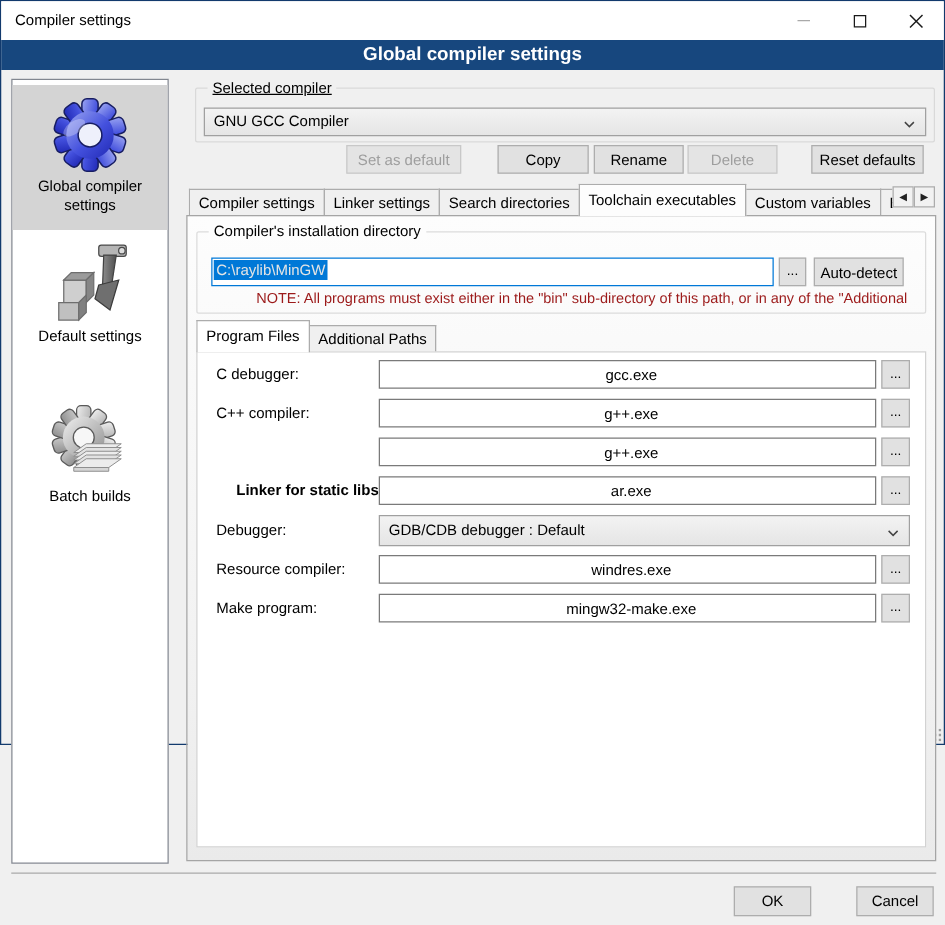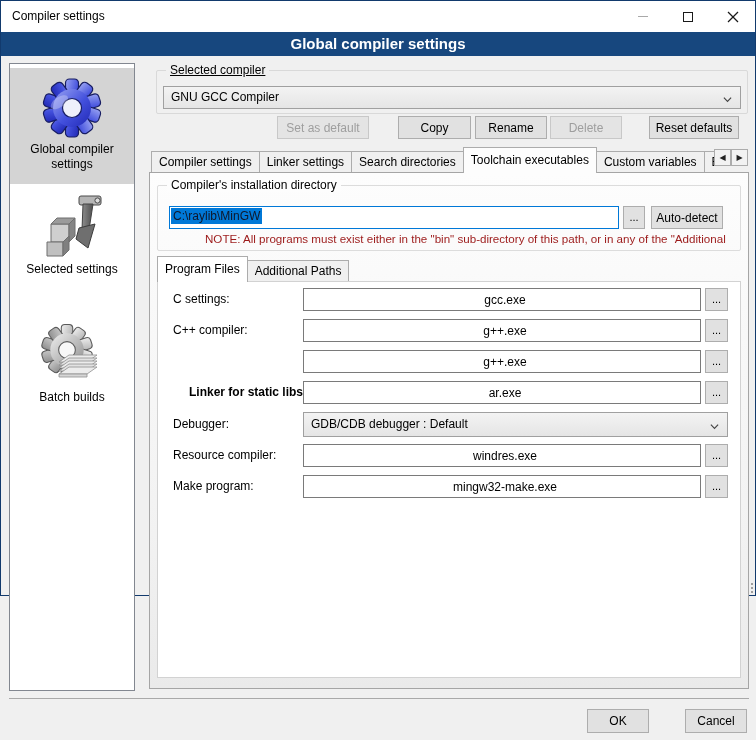--- a/index.html
+++ b/index.html
@@ -61,21 +61,21 @@
   .tab.truncated { max-width:33px; overflow:hidden; }
   .tab-arrow { width:17px; height:17px; border:1px solid #acacac; background:#f2f2f2;
                display:flex; align-items:center; justify-content:center; font-size:8px; color:#222; }
 
   
   .page-outer { background:linear-gradient(#fdfdfd, #f2f2f2 70%, #eaeaea); border:1px solid #a5a5a5; z-index:1; }
   .page-inner { background:#ffffff; border:1px solid #d2d2d2; z-index:2; }
 
   
   .path-input { border:1px solid #0078d7; background:#fff; padding:2px 1px; overflow:hidden; white-space:nowrap; }
-  .path-input .sel { background:#0078d7; color:#0f172a; padding:1px 2px; font-size:12px; }
+  .path-input .sel { background:#0078d7; color:#e5e5e5; padding:1px 2px; font-size:12px; }
 
   .note { color:#9c1a1a; font-size:11.6px; white-space:nowrap; overflow:hidden;margin-left:37px; }
 
   
   .f-label { font-size:12px; line-height:23px; white-space:nowrap; }
   .f-input { border:1px solid #7a7a7a; background:#fff; font-family:"Liberation Sans",sans-serif;
              font-size:12px; padding:0 0 0 6px; outline:none;text-align:center; }
   .browse-btn { font-size:11px; line-height:19px; }
 
   .divider { background:#a9a9a9; }
@@ -144,21 +144,21 @@
         <polygon points="12,30 30,30 30,48 12,48" fill="#cfcfcf" stroke="#6e6e6e"></polygon>
         <polygon points="12,30 18,24 36,24 30,30" fill="#9b9b9b" stroke="#6e6e6e"></polygon>
         <polygon points="30,30 36,24 36,42 30,48" fill="#858585" stroke="#6e6e6e"></polygon>
         <polygon points="8,48 24,48 24,62 8,62" fill="#c0c0c0" stroke="#6e6e6e"></polygon>
         <polygon points="24,48 30,42 30,56 24,62" fill="#808080" stroke="#6e6e6e"></polygon>
         <rect x="40" y="2" width="22" height="9" rx="2" fill="#b5b5b5" stroke="#4a4a4a"></rect>
         <circle cx="58.5" cy="6.5" r="2.6" fill="#dcdcdc" stroke="#4a4a4a"></circle>
         <polygon points="44,10 54,10 50,36 43,36" fill="url(#calgrad)" stroke="#424242"></polygon>
         <polygon points="40,34 56,30 49,54 37,45" fill="#6f6f6f" stroke="#3c3c3c"></polygon>
       </svg>
-      <span class="sb-label">Selected settings</span>
+      <span class="sb-label">Default settings</span>
     </div>
 
     <div class="sb-item" style="top:258px; height:100px;">
       <svg class="sb-icon" style="margin-top:0;" width="66" height="66" viewBox="0 0 66 66">
         <defs>
           <linearGradient id="graygear" x1="0" y1="0" x2="1" y2="1">
             <stop offset="0" stop-color="#efefef"></stop>
               <stop offset="0.6" stop-color="#b5b5b5"></stop>
               <stop offset="1" stop-color="#8d8d8d"></stop>
           </linearGradient>
@@ -230,21 +230,21 @@
   <button class="abs btn" style="left:650px; top:205px; width:72px; height:23px; z-index:3;">Auto-detect</button>
   <div class="abs note" style="left:167px; top:231px; width:572px; height:15px; z-index:3;">NOTE: All programs must exist either in the "bin" sub-directory of this path, or in any of the "Additional</div>
 
   <div class="abs tabstrip" style="left:156px; top:254px; width:320px; height:27px; z-index:3;">
     <div class="tab active" style="background:#ffffff;">Program Files</div>
     <div class="tab">Additional Paths</div>
   </div>
 
   <div class="abs page-inner" style="left:156px; top:280px; width:584px; height:397px;"></div>
 
-  <div class="abs f-label" style="left:172px; top:287px; z-index:3;">C settings:</div>
+  <div class="abs f-label" style="left:172px; top:287px; z-index:3;">C debugger:</div>
   <input class="abs f-input" style="left: 302px; top: 287px; width: 398px; height: 23px; z-index: 3;" readonly="" value="gcc.exe">
   <button class="abs btn browse-btn" style="left:704px; top:287px; width:23px; height:23px; z-index:3;">...</button>
 
   <div class="abs f-label" style="left:172px; top:318px; z-index:3;">C++ compiler:</div>
   <input class="abs f-input" style="left: 302px; top: 318px; width: 398px; height: 23px; z-index: 3;" readonly="" value="g++.exe">
   <button class="abs btn browse-btn" style="left:704px; top:318px; width:23px; height:23px; z-index:3;">...</button>
 
   <input class="abs f-input" style="left: 302px; top: 349px; width: 398px; height: 23px; z-index: 3;" readonly="" value="g++.exe">
   <button class="abs btn browse-btn" style="left:704px; top:349px; width:23px; height:23px; z-index:3;">...</button>
 

